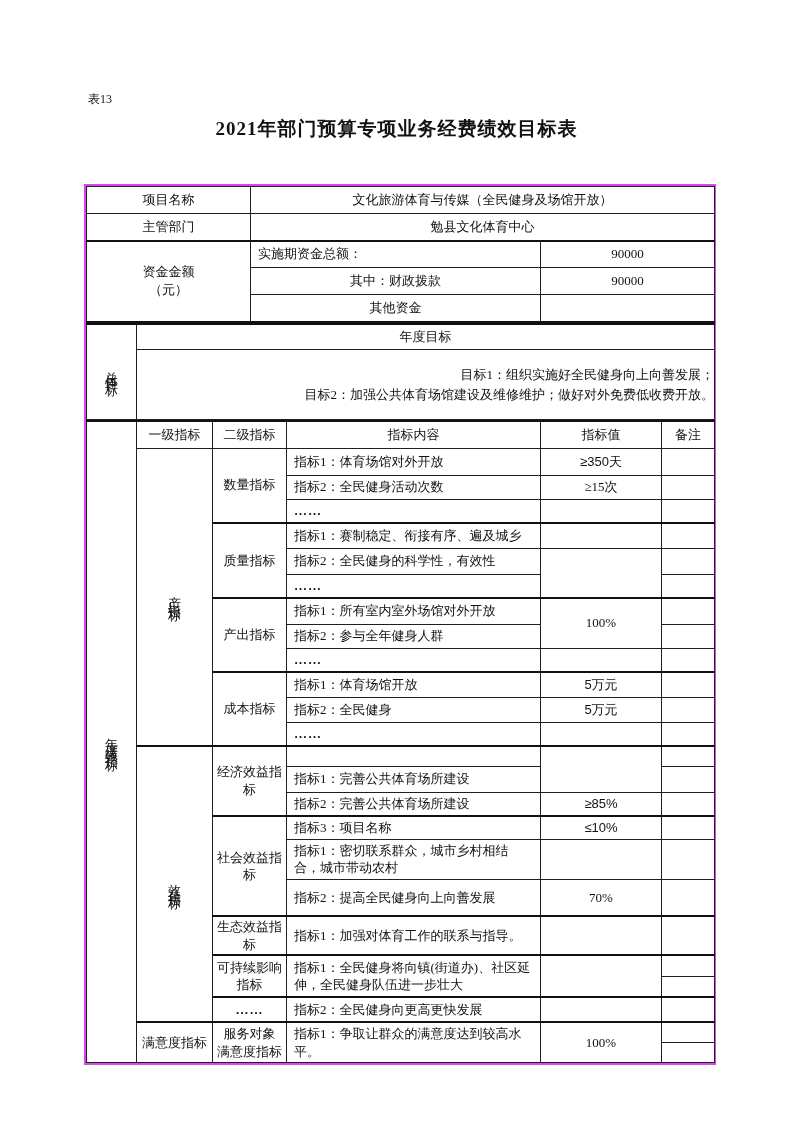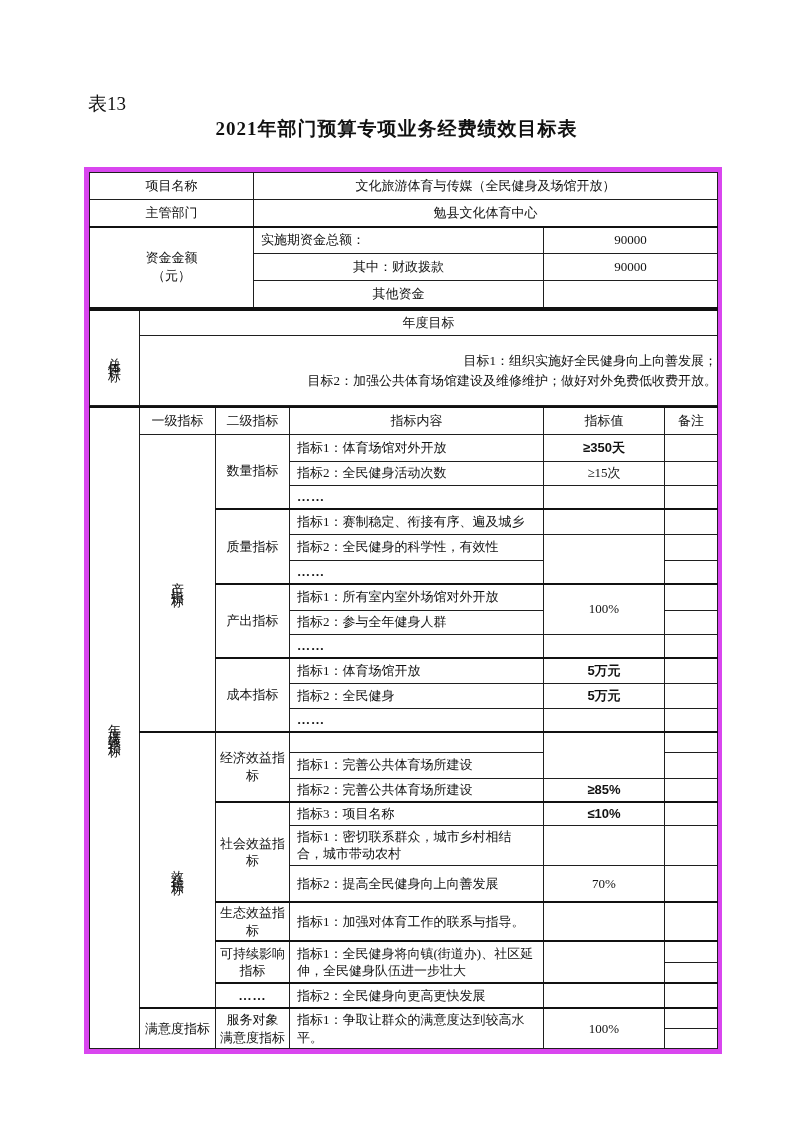--- a/index.html
+++ b/index.html
@@ -6,30 +6,30 @@
   .page{
     position:relative;
     width:793px;height:1122px;
     background:#ffffff;
     font-family:"Liberation Serif","DejaVu Serif",serif;
     color:#111;
     overflow:hidden;
   }
   .tag{
     position:absolute;left:88px;top:91px;
-    font-size:19px;
+    font-size:12px;
   }
   .title{
     position:absolute;left:0;top:116px;width:100%;
     text-align:center;margin:0;
     font-size:19px;font-weight:700;letter-spacing:1px;
   }
   .doc-table{
-    position:absolute;left:84px;top:167px;width:628px;
-    border:5px solid #d946ef;
+    position:absolute;left:84px;top:184px;width:628px;
+    border:2px solid #d946ef;
   }
   table{border-collapse:collapse;table-layout:fixed;width:628px;margin:0;}
   td{
     border:1px solid #1f1f1f;
     font-size:13px;
     text-align:center;vertical-align:middle;
     padding:1px 3px;
     overflow:hidden;
     line-height:1.35;
   }
@@ -44,21 +44,21 @@
     letter-spacing:4px;
     display:inline-block;
     line-height:1;
   }
   .goals{
     text-align:right;vertical-align:middle;padding:4px 0;
   }
   .goals div{line-height:1.5;}
   .strong{
     font-family:"Liberation Sans","DejaVu Sans",sans-serif;
-    font-weight:700;
+    font-weight:400;
   }
   .dots{font-weight:700;letter-spacing:1px;}
   td.split{padding:0;}
   td.split .half{height:50%;box-sizing:border-box;}
   td.split .half.b{border-top:1px solid #1f1f1f;}
 </style>
 </head>
 <body>
 
 <div class="page">

